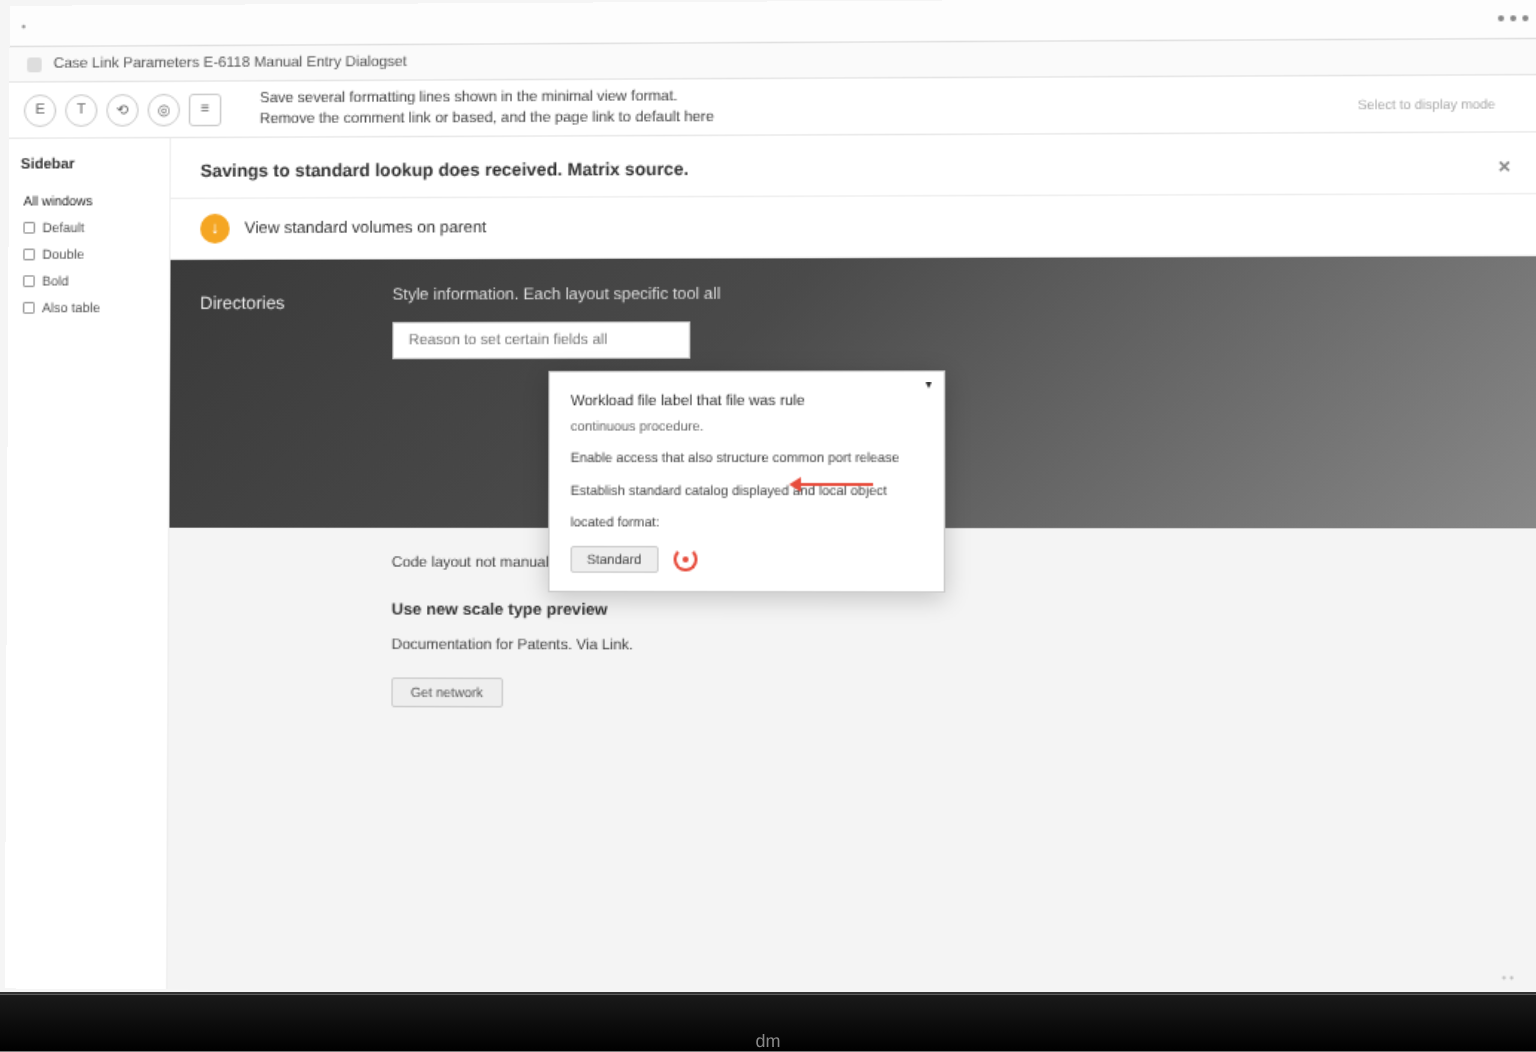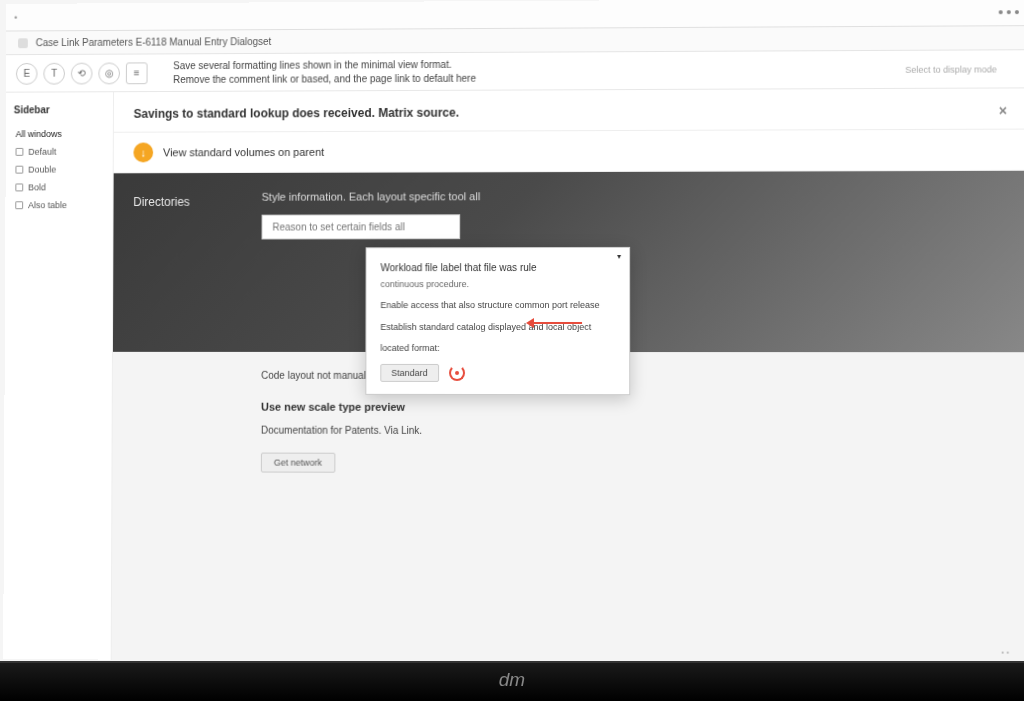--- a/index.html
+++ b/index.html
@@ -1,19 +1,19 @@
 <!DOCTYPE html>
 <html><head>
 <meta charset="utf-8">
 <style>
 * { margin: 0; padding: 0; box-sizing: border-box; font-family: -apple-system, BlinkMacSystemFont, "Segoe UI", Arial, sans-serif; }
 body { background: #f5f5f5; width: 1024px; height: 701px; overflow: hidden; position: relative; }
 
 .monitor-frame { position: absolute; bottom: 0; left: 0; right: 0; height: 40px; background: linear-gradient(180deg, #1a1a1a, #000); z-index: 100; border-top: 2px solid #333; }
-.monitor-brand { position: absolute; bottom: 10px; left: 50%; transform: translateX(-50%); color: #888; font-size: 19px; font-style: italic; }
+.monitor-brand { position: absolute; bottom: 0; left: 50%; transform: translateX(-50%); color: #888; font-size: 12px; }
 
 .screen { position: absolute; top: 0; left: 0; right: 0; bottom: 40px; background: #fff; transform: perspective(2000px) rotateY(-2deg) rotateX(1deg); transform-origin: center center; }
 
 .browser-chrome { height: 28px; background: #fdfdfd; border-bottom: 1px solid #e0e0e0; display: flex; align-items: center; padding: 0 8px; gap: 6px; }
 .chrome-dots { display: flex; gap: 4px; margin-left: auto; }
 .chrome-dot { width: 4px; height: 4px; background: #888; border-radius: 50%; }
 .chrome-text { font-size: 9px; color: #999; }
 
 .tab-bar { height: 24px; background: #fafafa; border-bottom: 1px solid #e5e5e5; display: flex; align-items: center; padding: 0 12px; font-size: 10px; color: #555; gap: 8px; }
 .tab-icon { width: 10px; height: 10px; background: #ddd; border-radius: 2px; }

